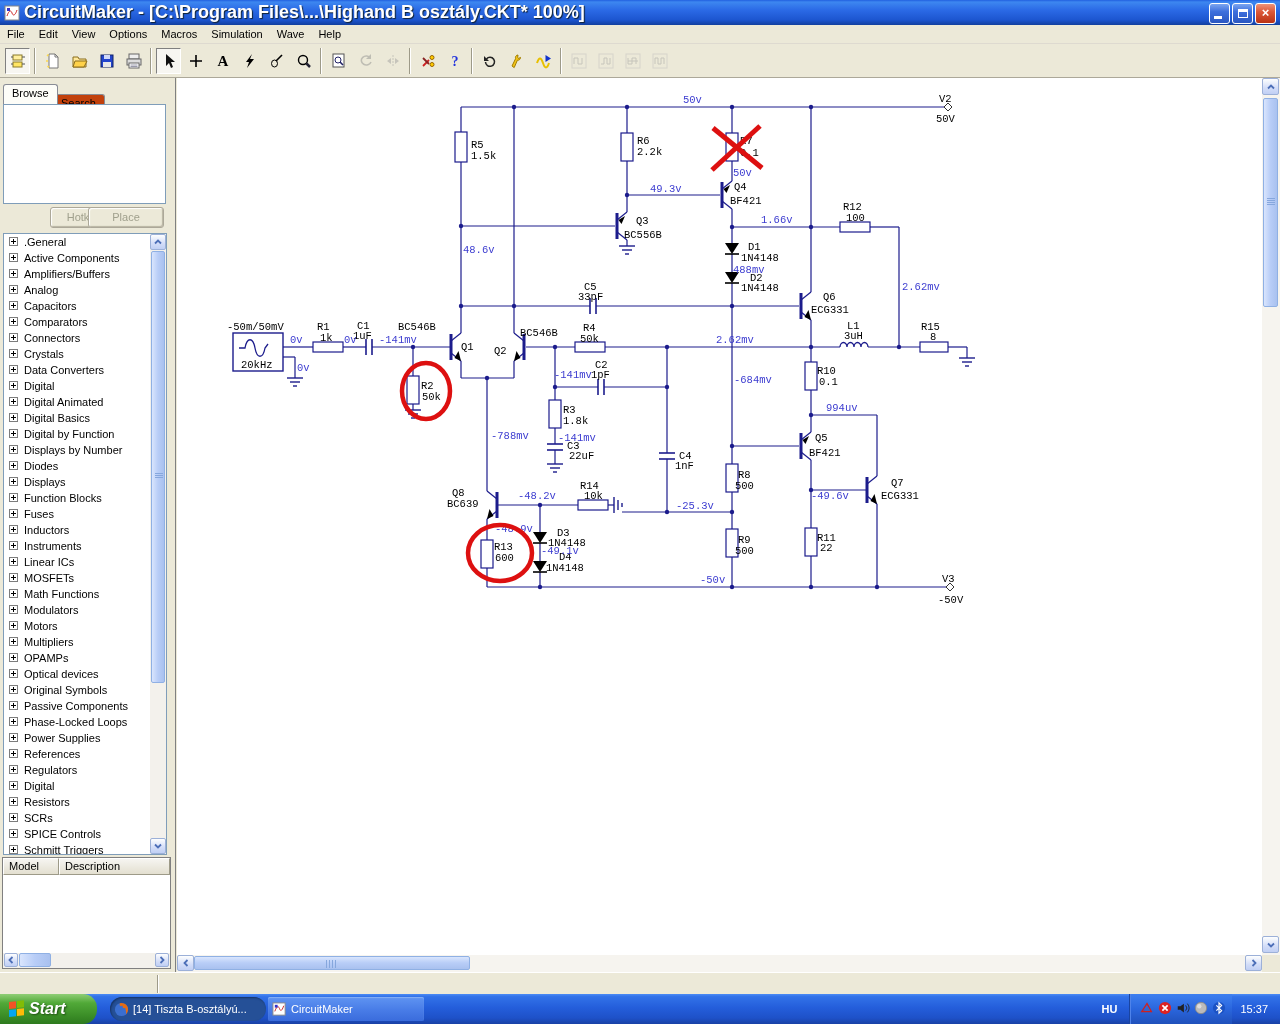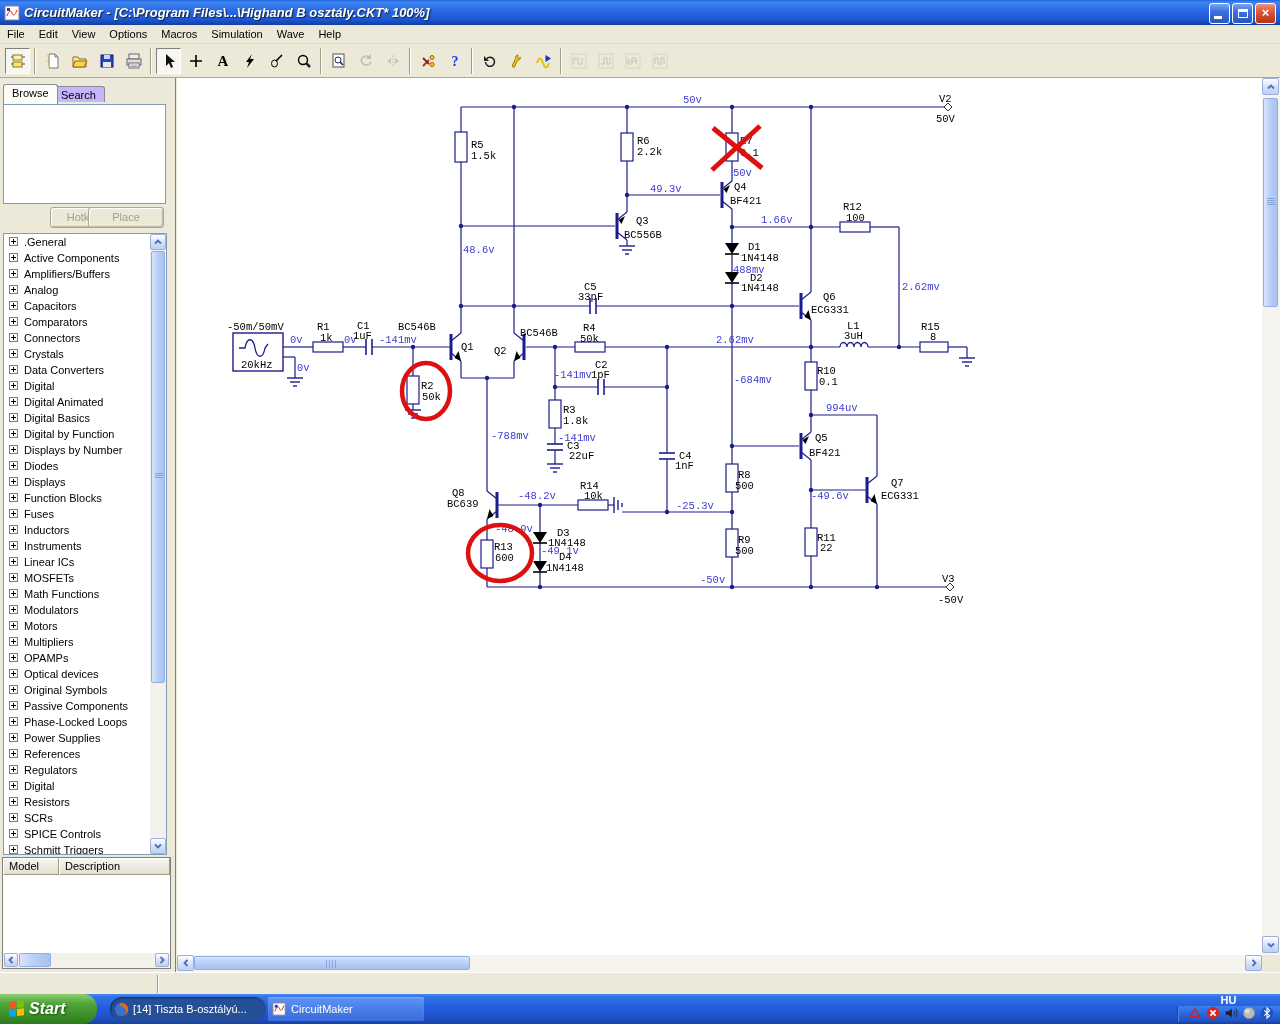--- a/index.html
+++ b/index.html
@@ -3,21 +3,21 @@
 <meta charset="utf-8">
 <style>
 * { margin:0; padding:0; box-sizing:border-box; }
 html,body { width:1280px; height:1024px; overflow:hidden; }
 #root { position:relative; width:1280px; height:1024px; font-family:"Liberation Sans",sans-serif; font-size:11px; background:#ece9d8; }
 
 
 #titlebar { position:absolute; left:0; top:0; width:1280px; height:25px;
   background:linear-gradient(180deg,#2160e0 0%,#3d87f0 8%,#2b6ae6 40%,#1c55cf 80%,#123f9e 100%); display:flex; align-items:center; }
 #title-icon { width:16px; height:16px; margin:0 4px 0 4px; }
-#title-text { color:#fff; font-weight:bold; font-size:13px; text-shadow:1px 1px 1px #123; white-space:nowrap;font-style:italic; }
+#title-text { color:#fff; font-weight:bold; font-size:18px; text-shadow:1px 1px 1px #123; white-space:nowrap; }
 #winbtns { position:absolute; right:4px; top:3px; display:flex; gap:2px; }
 .winbtn { width:21px; height:21px; border-radius:3px; border:1px solid #fff;
   background:linear-gradient(180deg,#7ba5f0 0%,#3d6fdd 40%,#2a56c0 100%); position:relative; }
 .winbtn.close { background:linear-gradient(180deg,#ee9379 0%,#dd5939 40%,#b93214 100%); }
 .winbtn .mingl { position:absolute; left:4px; bottom:4px; width:8px; height:3px; background:#fff; }
 .winbtn .maxgl { position:absolute; left:5px; top:5px; width:10px; height:9px; border:1px solid #fff; border-top:3px solid #fff; }
 .winbtn .clgl { position:absolute; left:0; top:1px; width:100%; text-align:center; color:#fff; font-weight:bold; font-size:13px; font-family:"Liberation Sans",sans-serif; }
 
 
 #menubar { position:absolute; left:0; top:25px; width:1280px; height:19px; background:#ece9d8; display:flex; align-items:center; border-bottom:1px solid #dedad0;}
@@ -29,21 +29,21 @@
 .tb-sep { width:2px; height:26px; margin:0 3px; border-left:1px solid #9d9a88; border-right:1px solid #fff; }
 .tbtn { width:25px; height:26px; display:flex; align-items:center; justify-content:center; margin:0 1px; border:1px solid transparent; }
 .tbtn.p { border:1px solid; border-color:#808080 #fff #fff #808080; background:#f7f6f1; }
 .tbtn.d { opacity:.45; filter:grayscale(1); }
 .tbtn svg { width:16px; height:16px; }
 
 
 #sidebar { position:absolute; left:0; top:78px; width:176px; height:894px; background:#ece9d8; border-right:1px solid #808080; }
 .tab { position:absolute; border:1px solid #898c95; border-bottom:none; border-radius:3px 3px 0 0; padding:2px 8px 0 8px; font-size:11px; }
 #tab-browse { left:3px; top:6px; height:20px; background:#fdfdf8; z-index:2; }
-#tab-search { left:52px; top:8px; height:16px; background:#c4b5fd; }
+#tab-search { left:52px; top:16px; height:16px; background:#c2410c; }
 #sb-listbox { position:absolute; left:3px; top:26px; width:163px; height:100px; background:#fff; border:1px solid #7f9db9; }
 .sb-btn { position:absolute; top:129px; width:76px; height:21px; background:#ece9d8; border:1px solid #aca899; border-radius:3px; color:#a0a08d; text-align:center; line-height:19px; box-shadow:inset -1px -1px 1px #b8b4a2, inset 1px 1px 1px #fff; }
 #btn-hotkey { left:8px;margin-left:42px; }
 #btn-place { left:88px; }
 #tree { position:absolute; left:3px; top:155px; width:164px; height:622px; background:#ffffff; border:1px solid #7f9db9; overflow:hidden; }
 .tree-row { position:relative; height:16px; line-height:16px; white-space:nowrap; }
 .plusbox { position:absolute; left:5px; top:3px; width:9px; height:9px; border:1px solid #7d7d7d; background:#fff; }
 .plusbox:before { content:""; position:absolute; left:1px; top:3px; width:5px; height:1px; background:#000; }
 .plusbox:after { content:""; position:absolute; left:3px; top:1px; width:1px; height:5px; background:#000; }
 .tree-label { position:absolute; left:20px; font-size:11px; color:#000; }
@@ -76,21 +76,21 @@
   background:linear-gradient(180deg,#4b8bf5 0%,#3272e8 9%,#245edb 45%,#1e51c8 80%,#1941a5 100%); }
 #startbtn { position:absolute; left:0; top:0; width:97px; height:30px; border-radius:0 14px 14px 0;
   background:linear-gradient(180deg,#8fce76 0%,#51a938 30%,#3c8f28 70%,#2d7a1e 100%);
   box-shadow:1px 0 3px #123a12 inset? ; display:flex; align-items:center; }
 #startbtn .flag { width:18px; height:18px; margin:0 3px 0 8px; }
 #startbtn .stext { color:#fff; font-weight:bold; font-style:italic; font-size:16px; text-shadow:1px 1px 2px #1d4d12; }
 .taskbtn { position:absolute; top:3px; height:24px; width:156px; border-radius:2px; display:flex; align-items:center; color:#fff; font-size:11px; padding-left:4px; white-space:nowrap; overflow:hidden; }
 .taskbtn svg { width:15px; height:15px; margin-right:4px; flex:none; }
 .taskbtn.pressed { background:#255097; box-shadow:inset 1px 1px 2px #153264;border-radius:12px; }
 .taskbtn.normal { background:linear-gradient(180deg,#5f94f2 0%,#4a7ee8 50%,#3a6cdc 100%); box-shadow:inset 0 1px 1px #86b0f6; }
-#tray { position:absolute; right:0; top:0; height:30px; display:flex; align-items:center;flex-direction:column; }
+#tray { position:absolute; right:0; top:0; height:30px; display:flex; align-items:center; }
 #lang { color:#fff; font-weight:bold; font-size:11px; padding:0 12px; }
 #tray-icons { display:flex; align-items:center; gap:4px; height:30px; padding:0 6px 0 10px; border-left:1px solid #1a44a0; box-shadow:1px 0 0 #4f83ea inset; background:linear-gradient(180deg,#3e80f0 0%,#2a66dd 50%,#2050bb 100%); }
 #tray-icons svg { width:14px; height:14px; }
 #clock { color:#fff; font-size:11px; padding:0 12px 0 8px; }
 
 
 .sk { font-family:"Liberation Mono",monospace; font-size:10.5px; fill:#000; }
 .sb { font-family:"Liberation Mono",monospace; font-size:10.5px; fill:#3c3cd0; }
 </style>
 </head>

